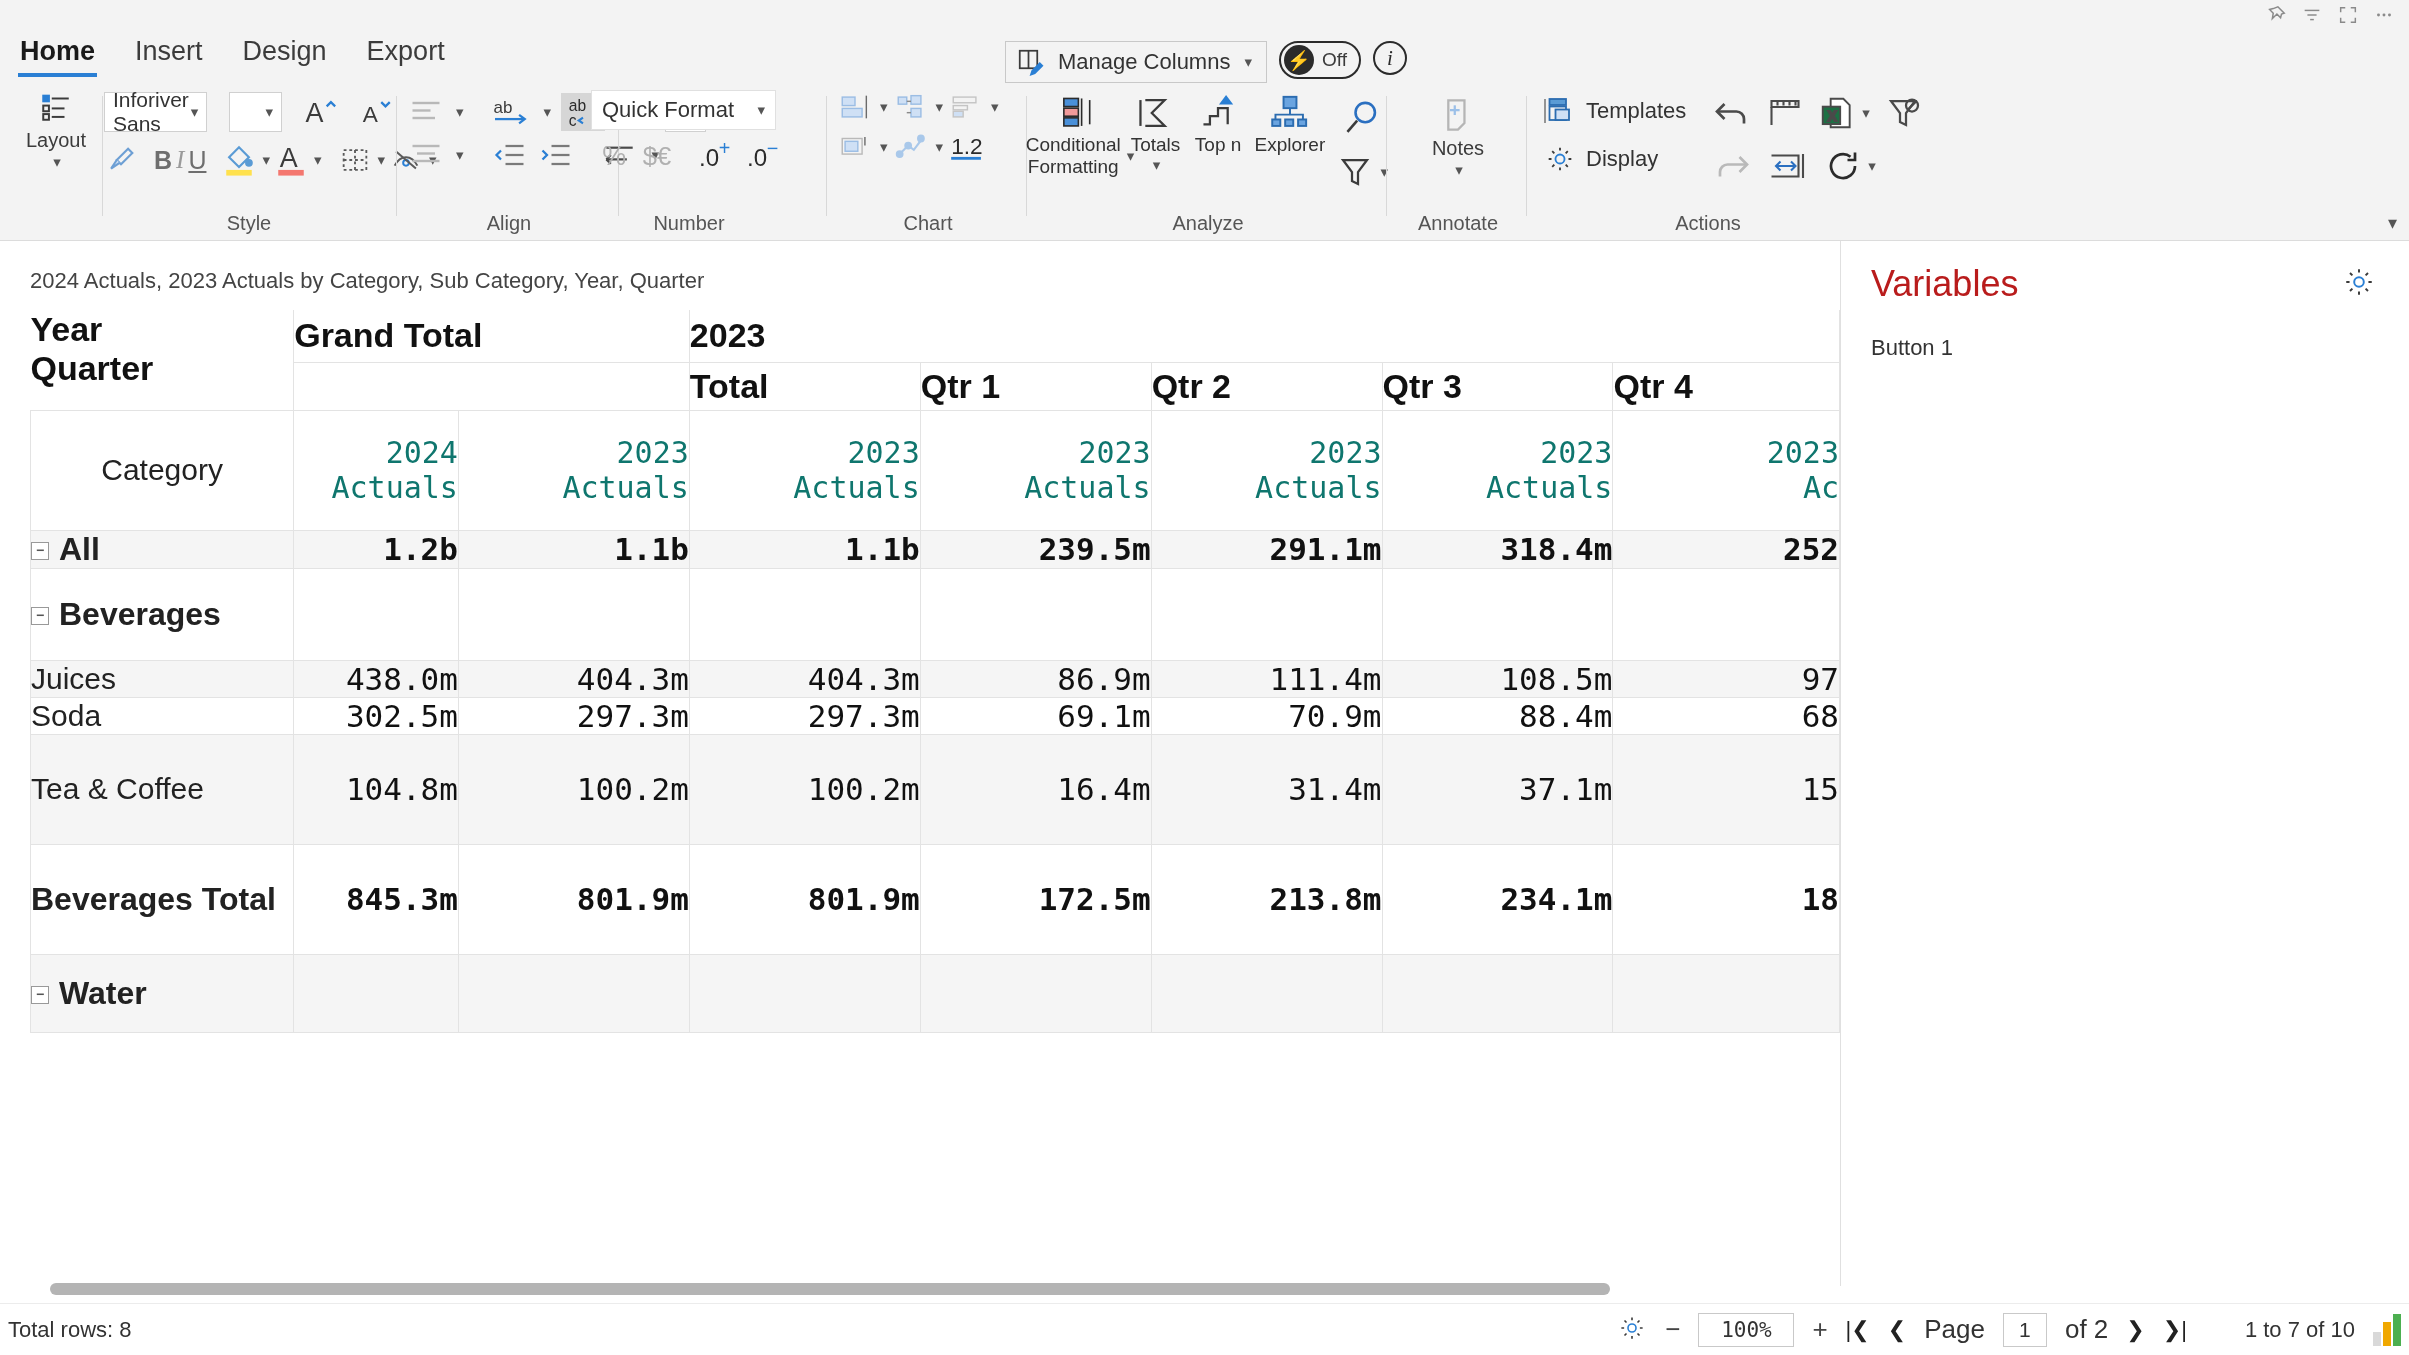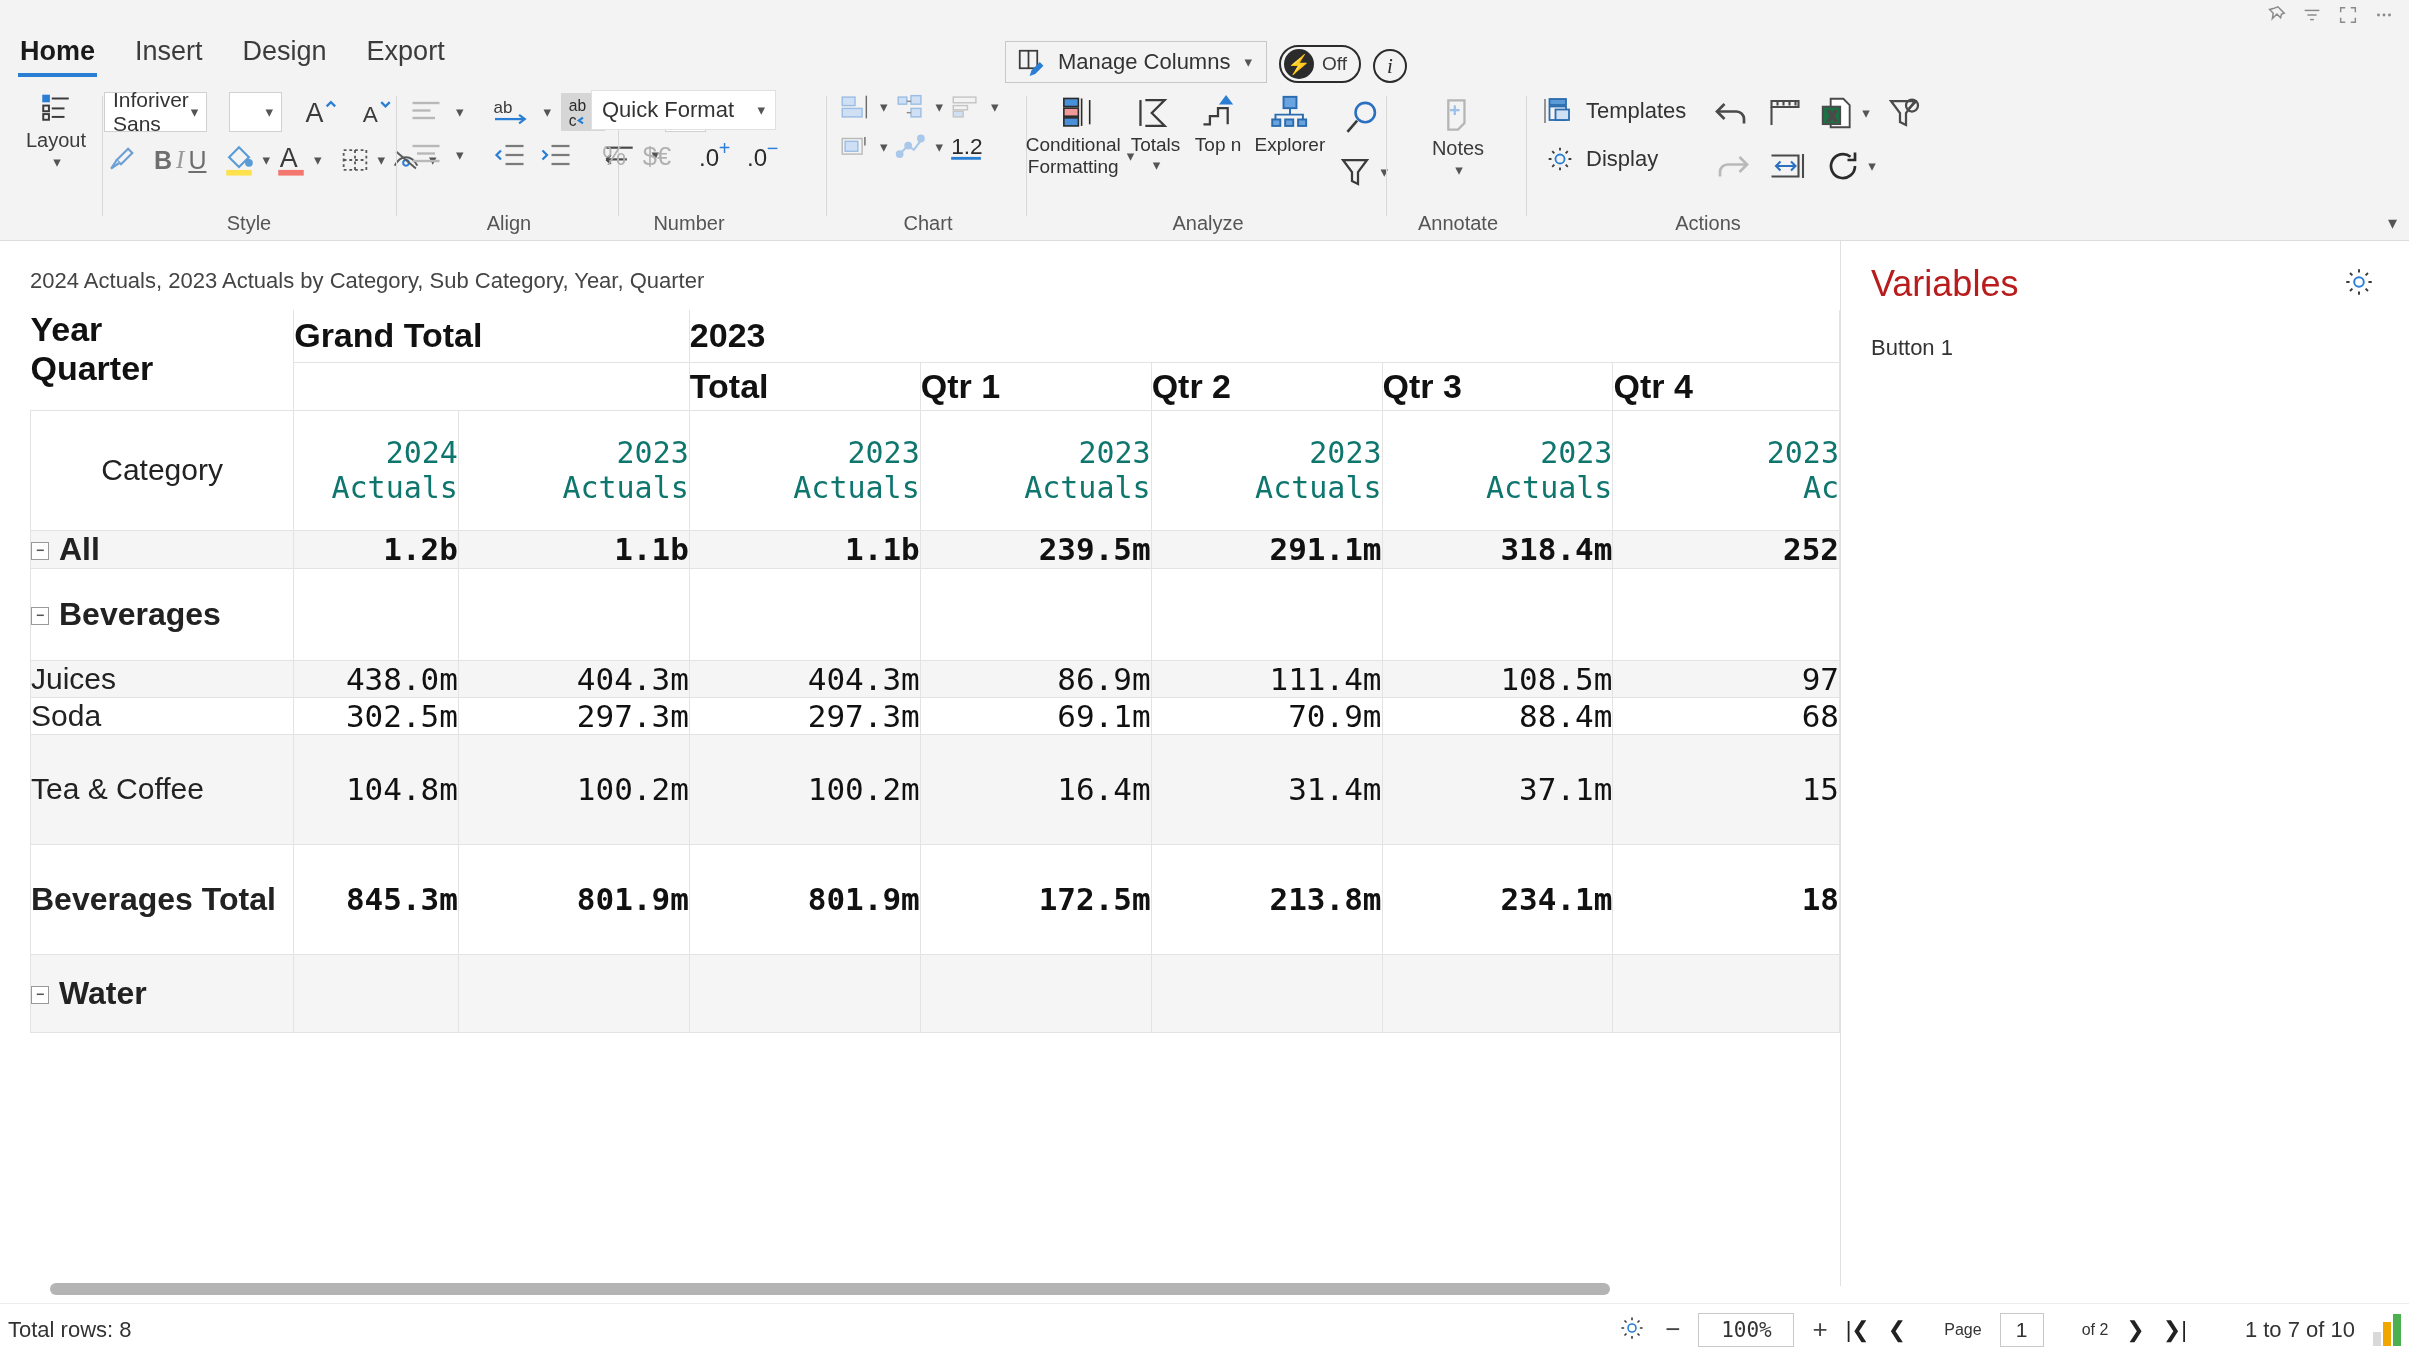--- a/index.html
+++ b/index.html
@@ -33,21 +33,21 @@
   }
   .tab.active { color: #1a1a1a; font-weight: bold; }
   .tab.active::after {
     content: ""; position: absolute; left: 0; right: 0; bottom: 0;
     height: 4px; background: #2a7fd4;
   }
 
   
   .mc-cluster {
     position: absolute; top: 11px; left: 1005px;
-    display: flex; align-items: flex-end; gap: 12px;
+    display: flex; align-items: flex-start; gap: 12px;
   }
   .mc-btn {
     display: flex; align-items: center; gap: 12px;
     border: 1px solid #c8c8c8; background: #f3f3f3;
     padding: 6px 14px 6px 10px; height: 42px; font-size: 22px; color: #333;
   }
   .toggle-pill {
     display: flex; align-items: center; gap: 8px;
     border: 2px solid #2b2b2b; border-radius: 20px;
     height: 38px; padding: 0 12px 0 3px;
@@ -234,21 +234,21 @@
   .zoom-box {
     border: 1px solid #c9c9c9; width: 96px; height: 34px;
     display: flex; align-items: center; justify-content: center;
     font-size: 21px; color: #333; font-family: "DejaVu Sans Mono", monospace;
   }
   .pg-box {
     border: 1px solid #c9c9c9; width: 44px; height: 34px;
     display: flex; align-items: center; justify-content: center;
     font-size: 21px; color: #333;
   }
-  .pg-text { font-size: 16px; color: #333; margin-left: 20px; }
+  .pg-text { font-size: 26px; color: #333; }
   .pg-arrow { font-size: 22px; color: #222; }
   .zm-sign { font-size: 26px; color: #444; }
   .range-text { font-size: 22px; color: #333; }
   .logo-bars { display: flex; align-items: flex-end; gap: 2px; height: 32px; }
   .logo-bars i { display: block; width: 8px; }
 </style>
 </head>
 <body>
 
 <div class="titlebar">

